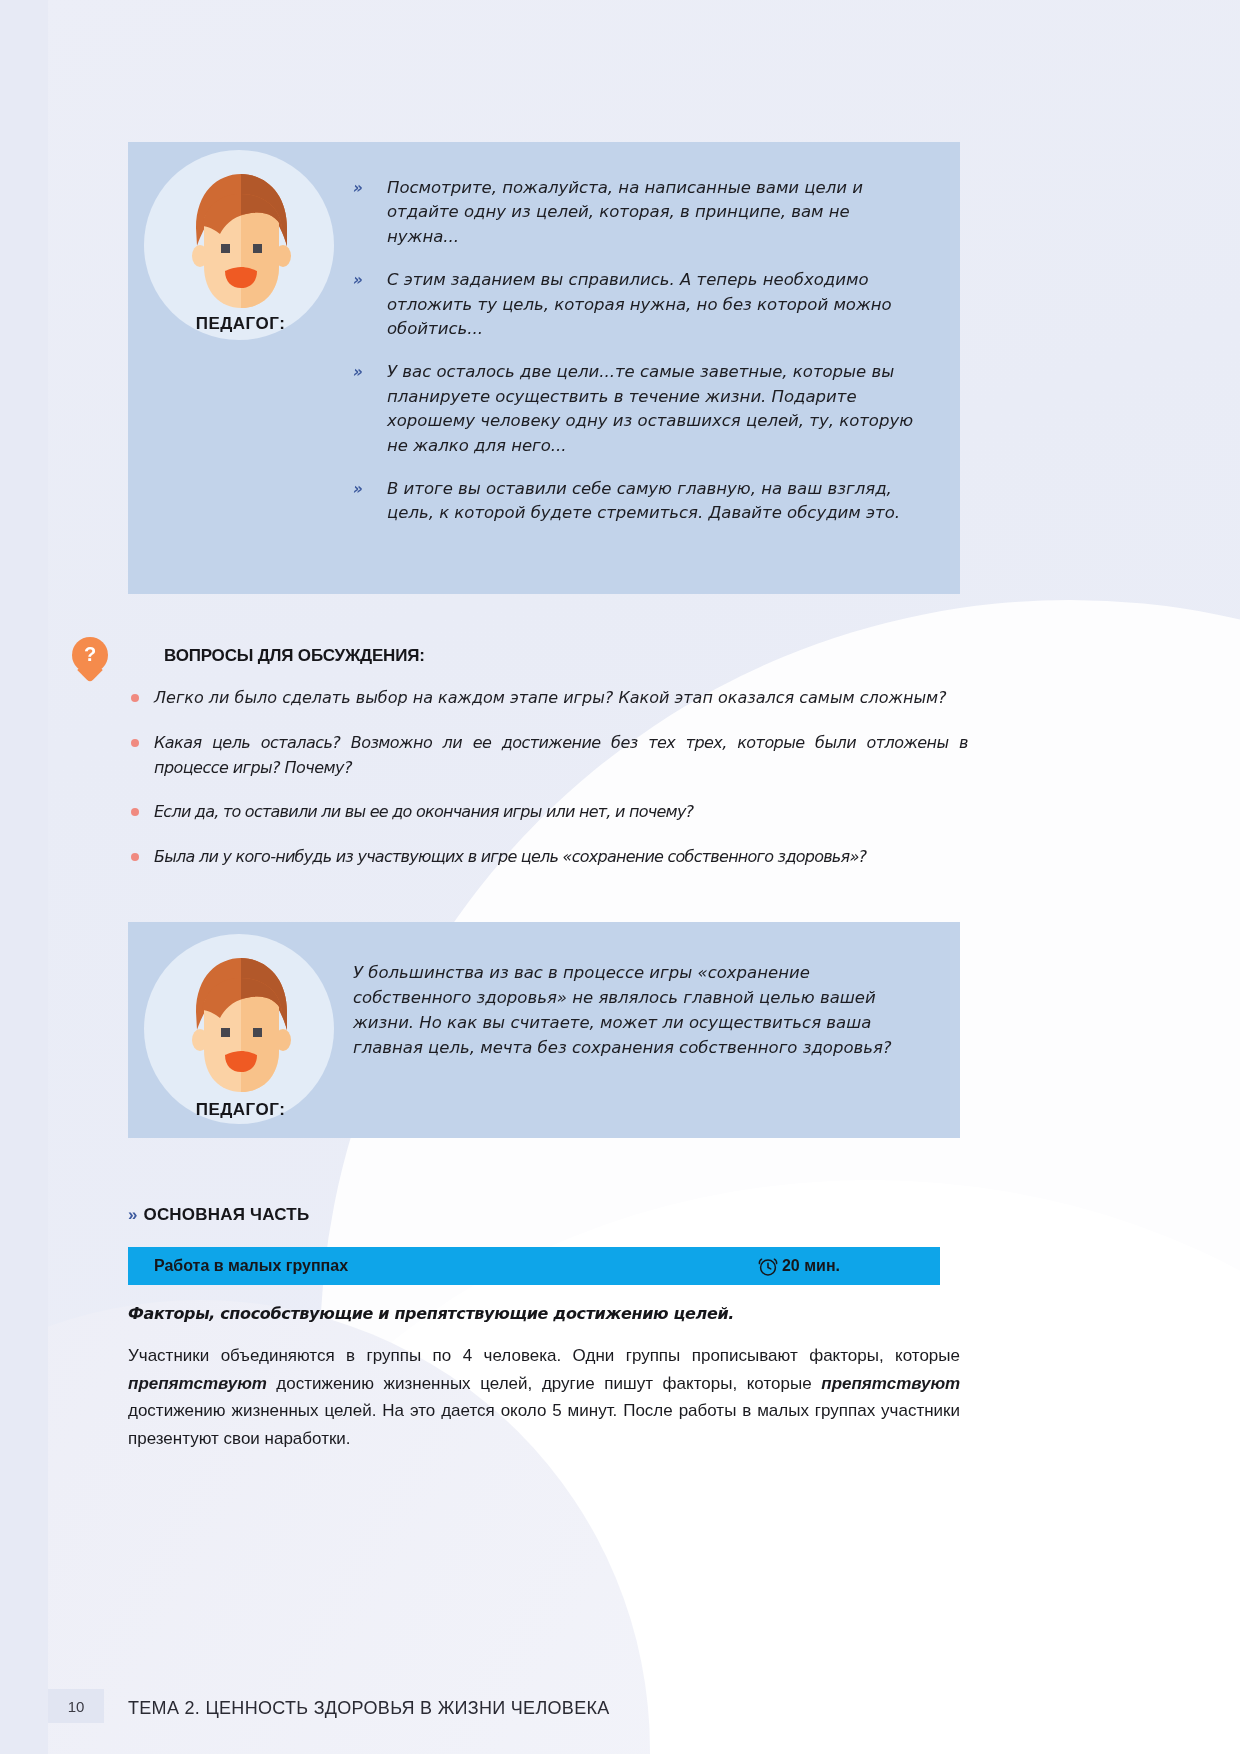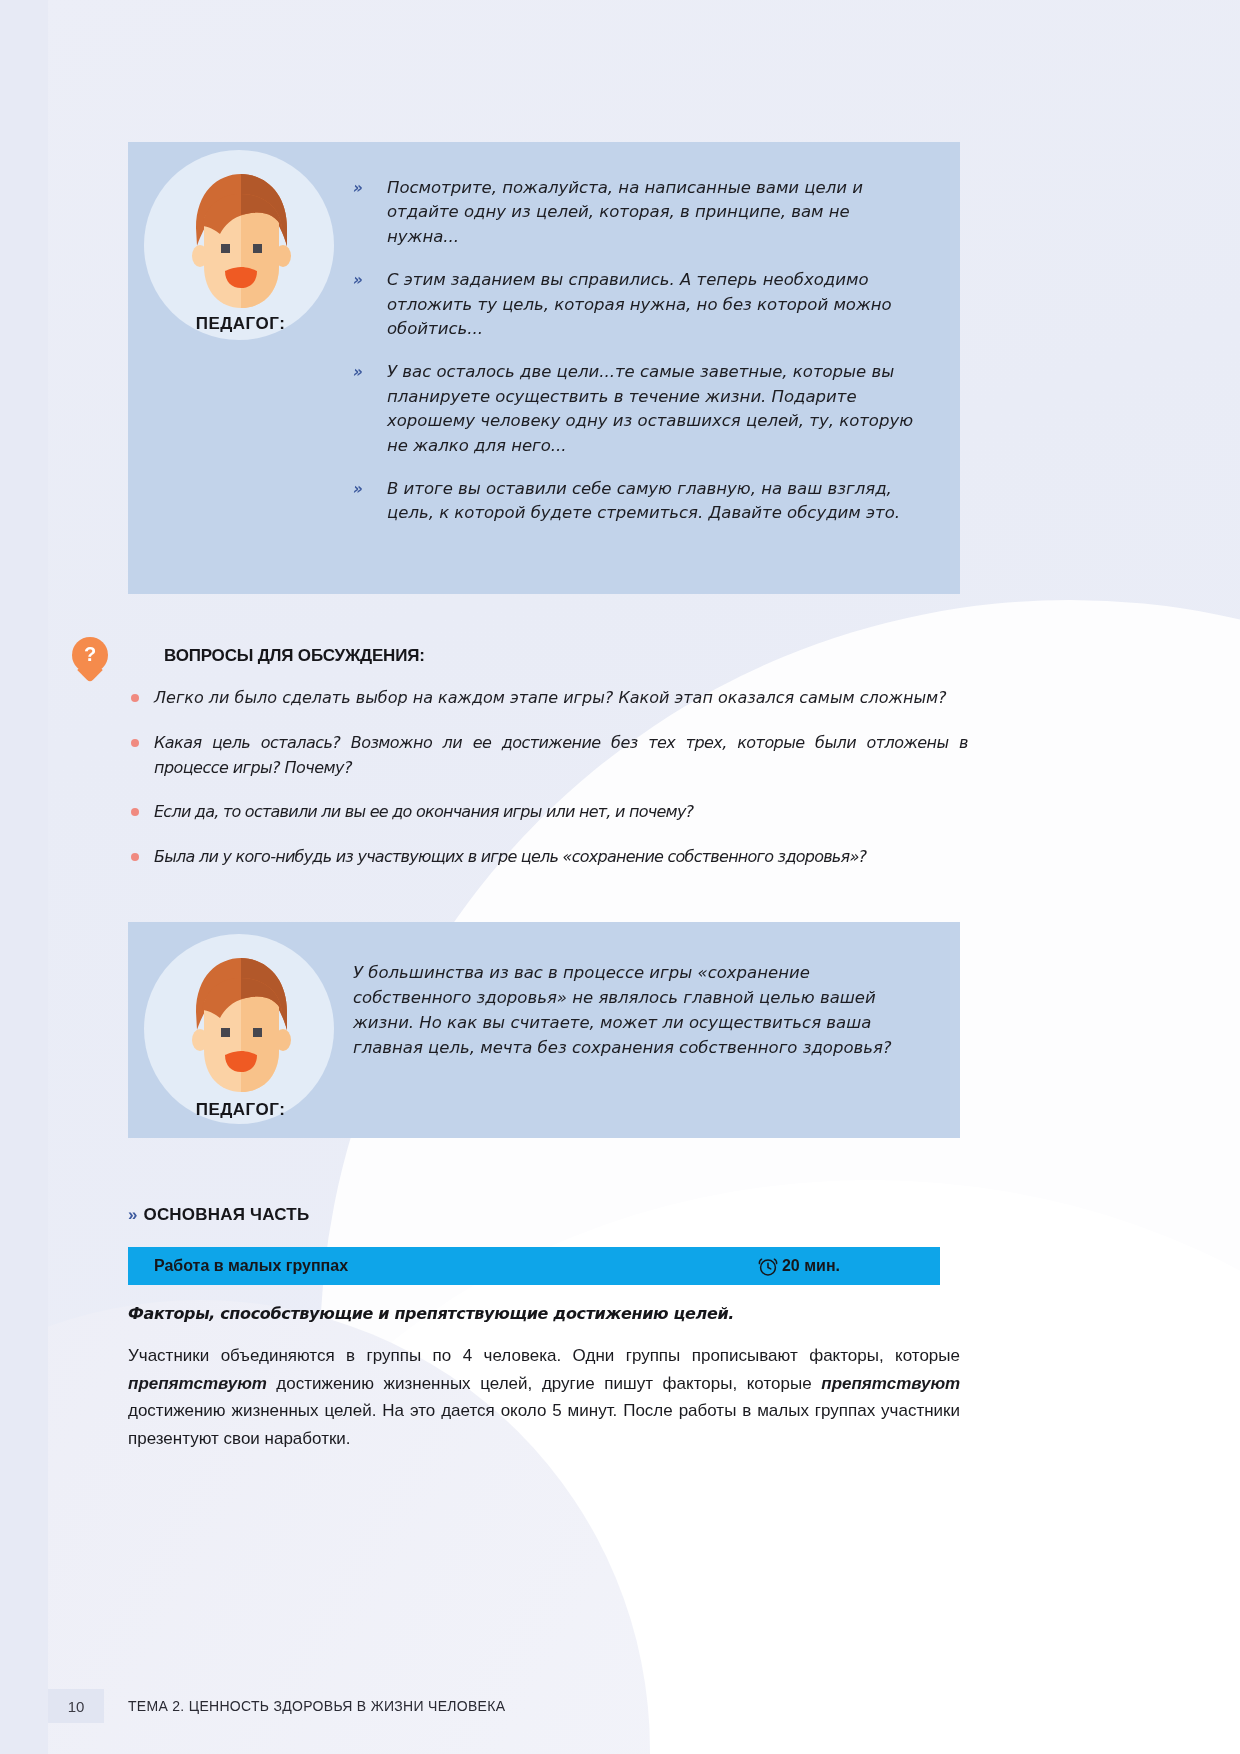--- a/index.html
+++ b/index.html
@@ -294,21 +294,21 @@
     display: flex;
     align-items: center;
     justify-content: center;
     font-size: 15px;
     color: #3b3b45;
   }
   .footer-text {
     position: absolute;
     left: 128px;
     top: 1698px;
-    font-size: 14px;
+    font-size: 18px;
     letter-spacing: .3px;
     color: #2a2a33;
   }
 </style>
 </head>
 <body>
 
 <div class="page">
   <div class="swoosh-a"></div>
   <div class="swoosh-b"></div>

